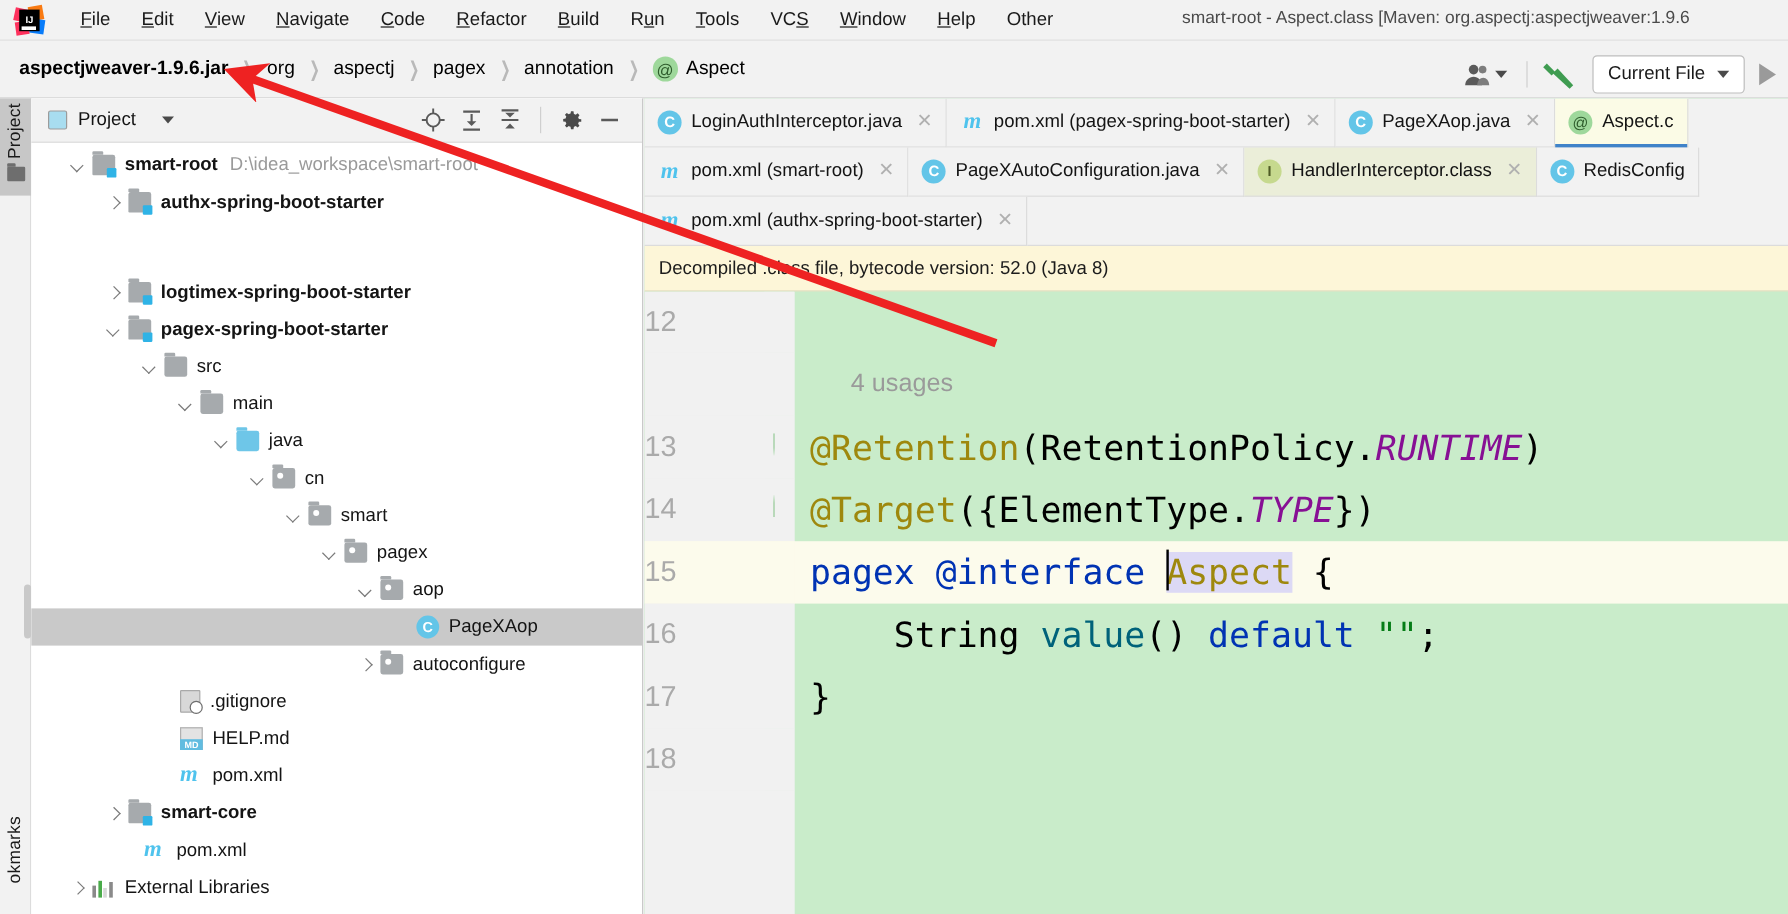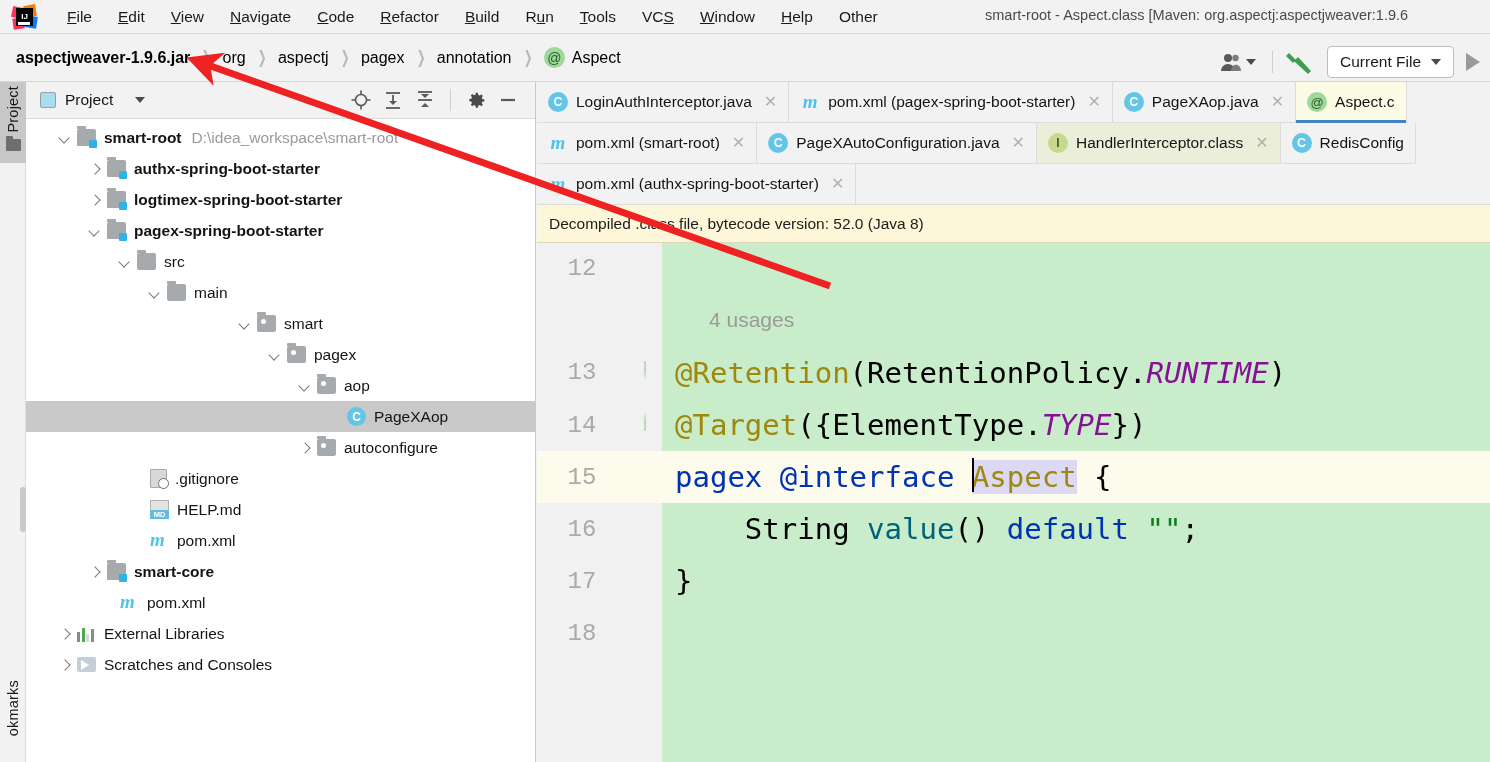--- a/index.html
+++ b/index.html
@@ -238,22 +238,22 @@
   .code-lines { position:absolute; left:0; right:0; top:0; }
   .cl {
     position:relative; height:51px; display:flex; align-items:center;
   }
   .cl.caret-line { background:#fcfbec; }
   .cl.caret-line .gut-bg { background:#fcfbec; }
   .gut-bg {
     position:absolute; left:0; top:0; bottom:0; width:125px; background:#f1f1f1;
   }
   .lnum {
-    position:absolute; left:0; width:100px; text-align:center; padding-right:10px;
-    font-family:Liberation Mono, monospace; font-size:24px; color:#aaaaaa;
+    position:absolute; left:0; width:100px; text-align:left; padding-right:10px;
+    font-family:Liberation Sans, sans-serif; font-size:24px; color:#aaaaaa;
   }
   .fold-mark {
     position:absolute; left:107px; width:24px; height:22px;
   }
   .fold-top {
     border:1.5px solid #b9d9ba; background:#d5eed6;
     width:22px;height:20px;
     clip-path: polygon(0 0,100% 0,100% 55%,50% 100%,0 55%);
   }
   .fold-top:after{content:"";position:absolute;left:5px;top:9px;width:11px;height:1.6px;background:#7fae81;}
@@ -434,21 +434,21 @@
         <span class="lbl-bold">smart-root</span>
         <span class="lbl-path">D:\idea_workspace\smart-root</span>
       </div>
 
       <div class="row" style="padding-left:64px;">
         <span class="arr closed"></span>
         <span class="ic ic-mod"></span>
         <span class="lbl-bold">authx-spring-boot-starter</span>
       </div>
 
-      <div class="row" style="padding-left:64px;">
+      <div class="row" style="padding-left:64px;margin-top:44px;">
         <span class="arr closed"></span>
         <span class="ic ic-mod"></span>
         <span class="lbl-bold">logtimex-spring-boot-starter</span>
       </div>
 
       <div class="row" style="padding-left:64px;">
         <span class="arr open"></span>
         <span class="ic ic-mod"></span>
         <span class="lbl-bold">pagex-spring-boot-starter</span>
       </div>
@@ -458,21 +458,31 @@
         <span class="ic ic-fold"></span>
         <span>src</span>
       </div>
 
       <div class="row" style="padding-left:124px;">
         <span class="arr open"></span>
         <span class="ic ic-fold"></span>
         <span>main</span>
       </div>
 
-
+      <div class="row" style="padding-left:154px;">
+        <span class="arr open"></span>
+        <span class="ic ic-src"></span>
+        <span>java</span>
+      </div>
+
+      <div class="row" style="padding-left:184px;">
+        <span class="arr open"></span>
+        <span class="ic ic-pkg"></span>
+        <span>cn</span>
+      </div>
 
       <div class="row" style="padding-left:214px;">
         <span class="arr open"></span>
         <span class="ic ic-pkg"></span>
         <span>smart</span>
       </div>
 
       <div class="row" style="padding-left:244px;">
         <span class="arr open"></span>
         <span class="ic ic-pkg"></span>

